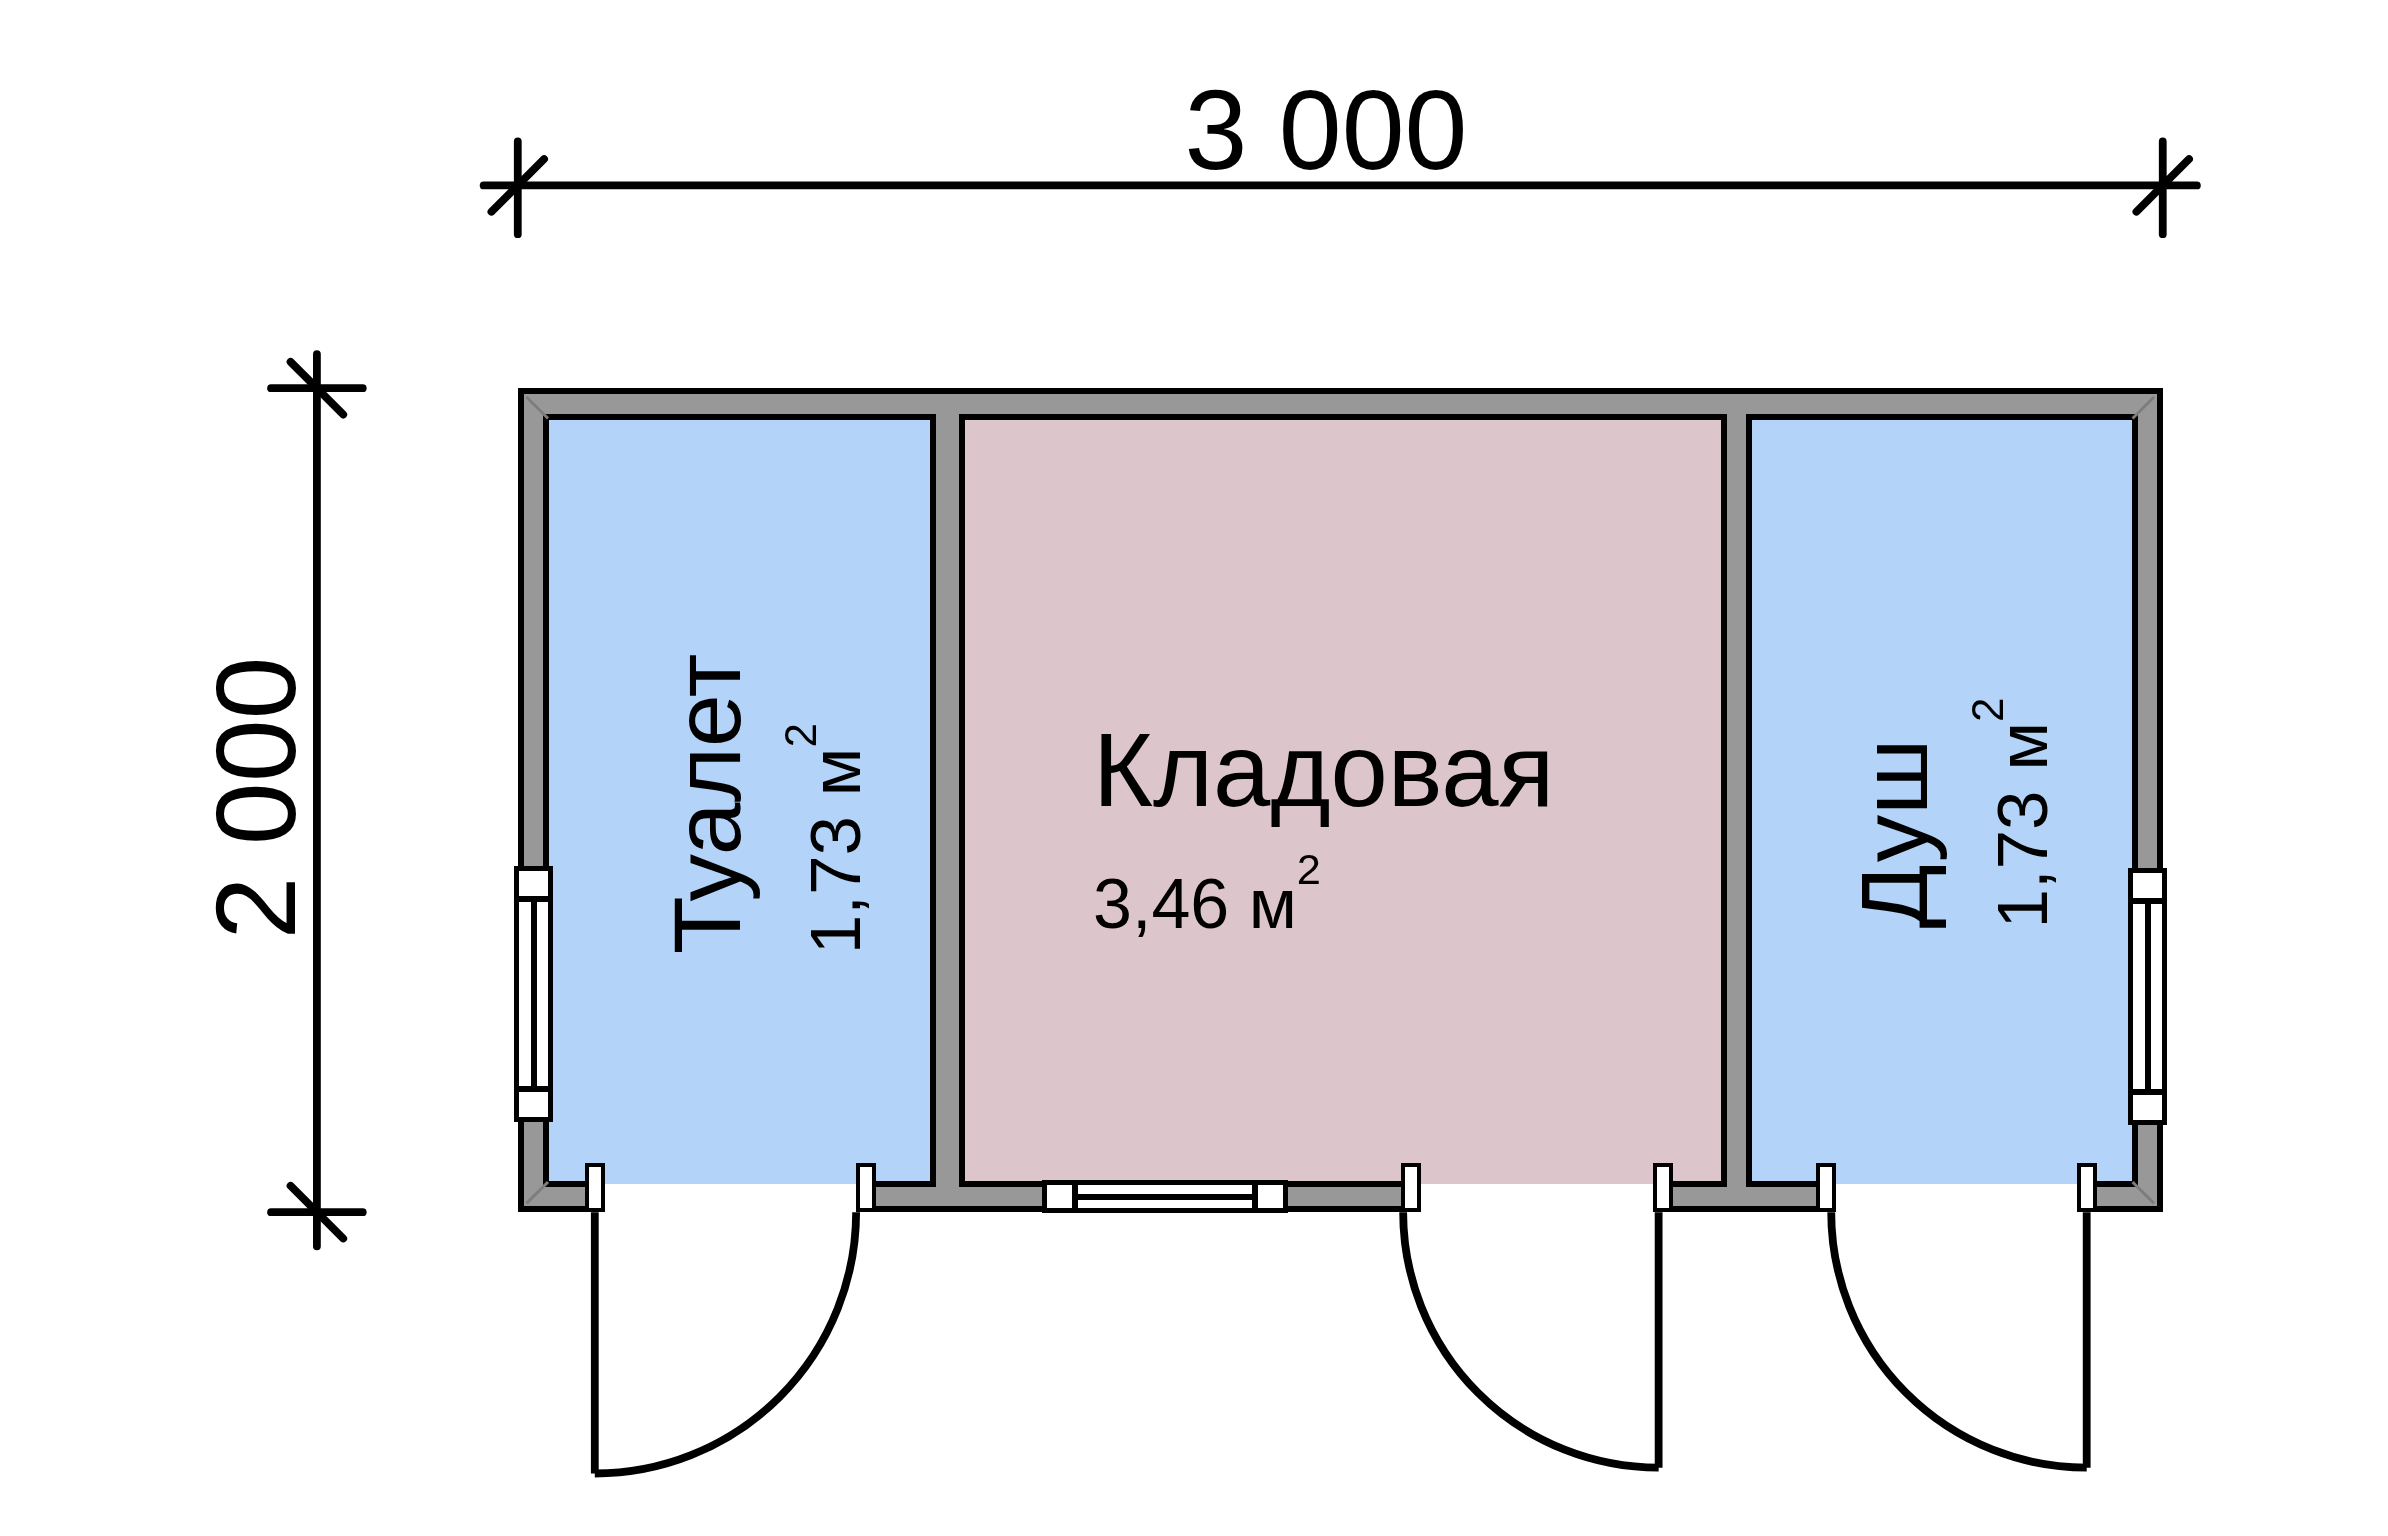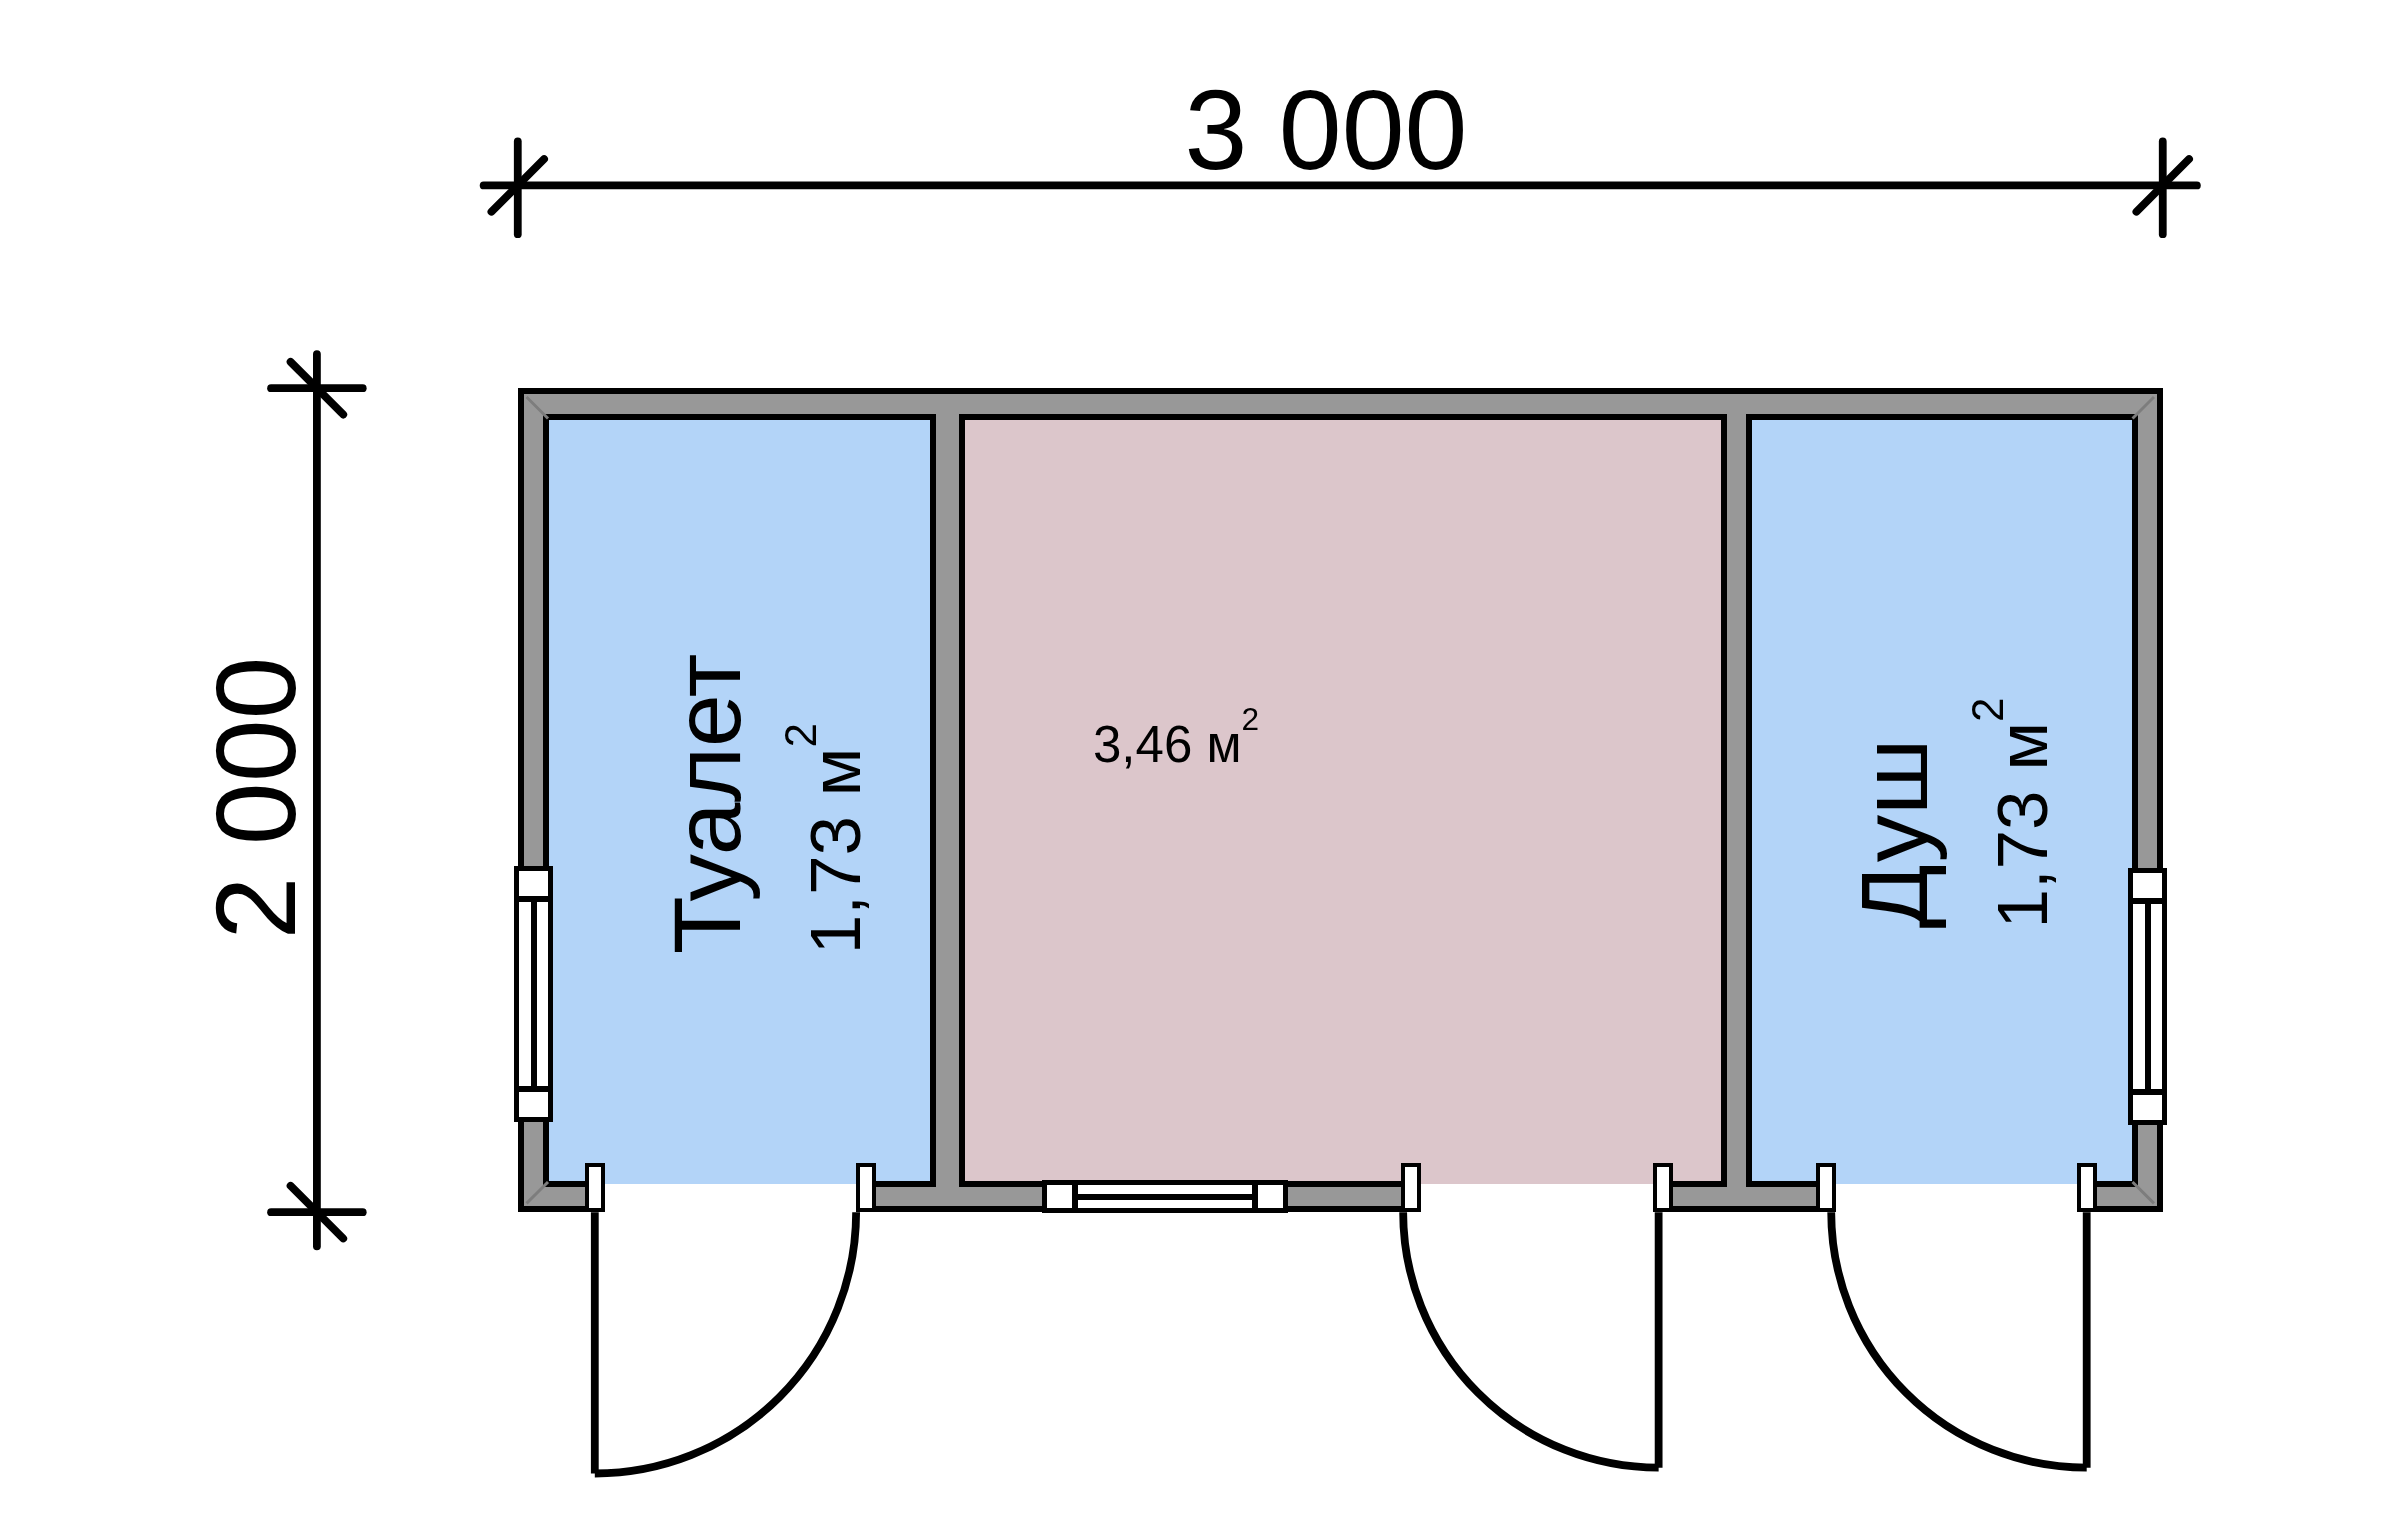--- a/index.html
+++ b/index.html
@@ -18,21 +18,21 @@
   .dim-label{position:absolute;font-size:113px;line-height:1;white-space:nowrap;
              transform:translate(-50%,-50%);}
   .dim-label.vert{transform:translate(-50%,-50%) rotate(-90deg);}
   .vlabel{position:absolute;display:flex;flex-direction:column;align-items:flex-start;
           gap:45px;white-space:nowrap;transform:translate(-50%,-50%) rotate(-90deg);}
   .hlabel{position:absolute;display:flex;flex-direction:column;align-items:flex-start;
           gap:47px;white-space:nowrap;}
   .room-name{font-size:95px;line-height:1;}
   .room-area{font-size:71px;line-height:1;}
   .hlabel .room-name{font-size:103px;}
-  .hlabel .room-area{font-size:51px;}
+  .hlabel .room-area{font-size:70px;}
   .room-area sup{font-size:62%;line-height:0;position:relative;top:-0.45em;}
   svg.overlay{position:absolute;left:0;top:0;}
 </style>
 </head>
 <body>
 
 <div class="canvas">
 
   <div class="building" style="left: 518px; top: 388px; width: 1645px; height: 824px; background-color: rgb(152, 152, 152);"></div>
 
@@ -71,20 +71,21 @@
     <div class="wdiv-v" style="right:25px;"></div>
     <div class="wline-h" style="left:29px;right:29px;"></div>
   </div>
 
   <div class="vlabel" style="left:765px;top:804px;">
     <span class="room-name">Туалет</span>
     <span class="room-area"><span>1,73 м</span><sup>2</sup></span>
   </div>
 
   <div class="hlabel" style="left:1093px;top:719px;">
+    <span class="room-name">Кладовая</span>
     <span class="room-area"><span>3,46 м</span><sup>2</sup></span>
   </div>
 
   <div class="vlabel" style="left:1952px;top:813px;">
     <span class="room-name">Душ</span>
     <span class="room-area"><span>1,73 м</span><sup>2</sup></span>
   </div>
 
   <div class="dim-label" style="left:1326px;top:130px;">3 000</div>
   <div class="dim-label vert" style="left:256px;top:798px;">2 000</div>

